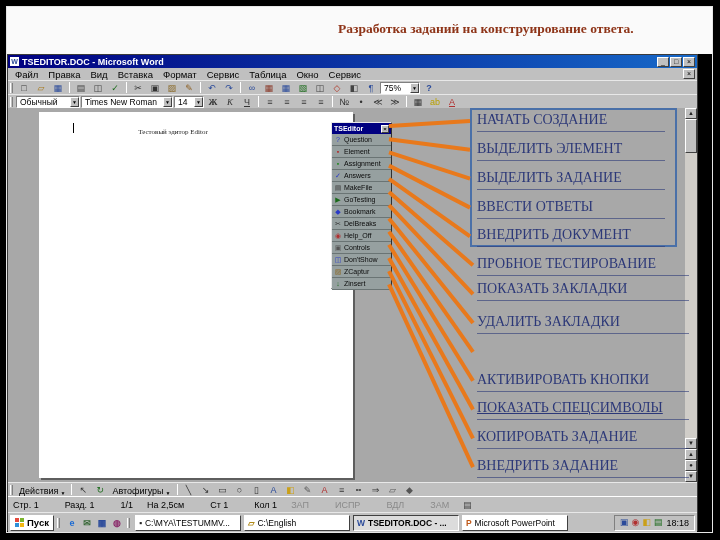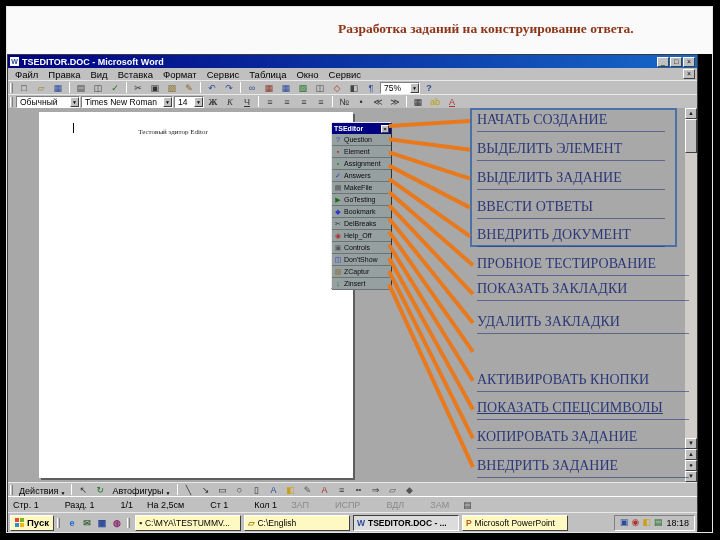--- a/index.html
+++ b/index.html
@@ -5,21 +5,21 @@
   *{margin:0;padding:0;box-sizing:border-box}
   html,body{background:#000}
   body{font-family:"Liberation Sans",sans-serif}
   #slide{position:relative;width:720px;height:540px;background:#000;overflow:hidden}
   #frame{position:absolute;left:6px;top:6px;width:707px;height:527px;border:1px solid #e6e6e6;pointer-events:none;z-index:9}
   #title-band{position:absolute;left:7px;top:7px;width:706px;height:47px;background:#fafafa;z-index:1}
   #slide-title{position:absolute;left:338px;top:21px;font-family:"Liberation Serif",serif;font-size:13.5px;font-weight:bold;color:#8e3418;z-index:2;white-space:nowrap}
 
   
   #shot{position:absolute;left:7px;top:54px;width:691px;height:477px;background:#c0c0c0;z-index:1;border:1px solid #3a3a3a}
-  .raised{border:1px solid;border-color:#fff #404040 #404040 #fff;background:#fef9c3}
+  .raised{border:1px solid;border-color:#fff #404040 #404040 #fff;background:#ffffff}
 
   .titlebar{position:absolute;left:0;top:0;width:100%;height:13px;display:flex;align-items:center;gap:3px;padding:0 2px;background:linear-gradient(90deg,#000080,#1668c8);color:#fff;font-size:9px;font-weight:bold;white-space:nowrap}
   .win-icon{width:9px;height:9px;background:#fff;color:#2a4a9a;font-size:7px;font-weight:bold;display:flex;align-items:center;justify-content:center;flex:0 0 auto}
   .cap-btns{margin-left:auto;display:flex;gap:1px}
   .cap-btn{width:12px;height:10px;background:#c0c0c0;border:1px solid;border-color:#fff #404040 #404040 #fff;color:#000;font-size:7px;line-height:8px;text-align:center;font-weight:normal}
 
   .menubar{position:absolute;left:0;top:13px;width:100%;height:12px;background:#c0c0c0;display:flex;align-items:center;font-size:9.5px;color:#000;padding:0 2px}
   .menu-item{padding:0 5px;white-space:nowrap}
   .menubar .cap-btn{margin-left:auto}
 

